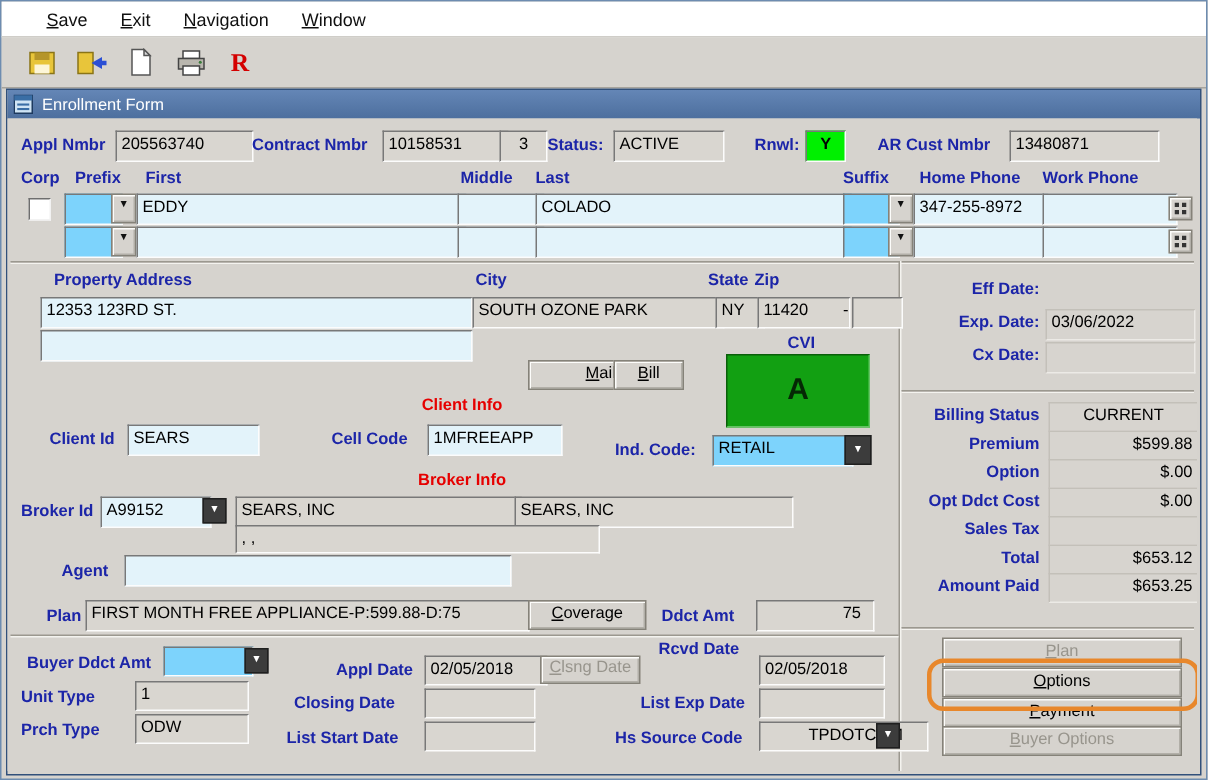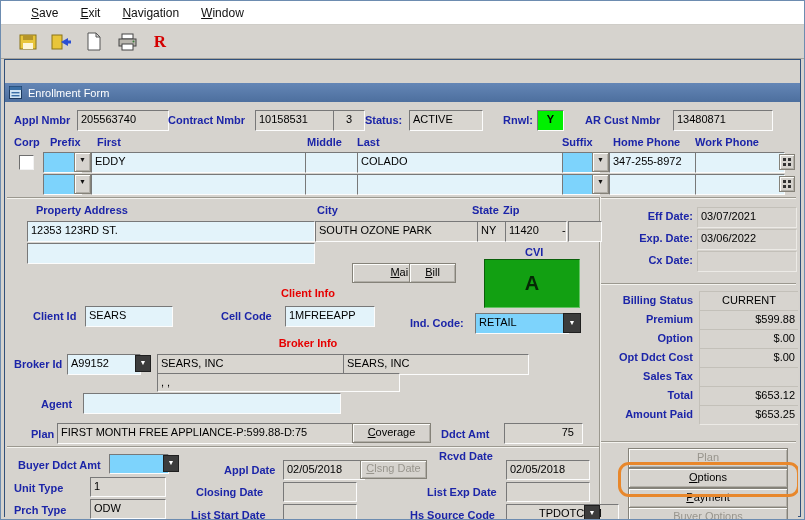--- a/index.html
+++ b/index.html
@@ -5,21 +5,21 @@
   html,body{margin:0;padding:0;}
   body{width:805px;height:520px;font-family:"Liberation Sans",sans-serif;background:#eceae6;}
   .app{position:relative;width:803px;height:518px;border:1px solid #6d8cb0;background:#d6d3ce;overflow:hidden;}
   .menubar{height:23px;background:#fff;display:flex;align-items:center;gap:22px;padding-left:30px;border-bottom:1px solid #cfcdc8;}
   .menu-item{display:inline-block;font-size:12px;color:#101010;cursor:default;}
   .menu-item::first-letter{text-decoration:underline;}
   .toolbar{height:33px;background:#d6d3ce;display:flex;align-items:center;gap:5px;padding-left:13px;border-bottom:1px solid #a6a39c;}
   .tbtn{width:26px;height:25px;display:flex;align-items:center;justify-content:center;background:transparent;border:1px solid transparent;cursor:pointer;}
   .rletter{font-size:17px;font-weight:bold;color:#d40000;font-family:"Liberation Serif",serif;}
   .mdi{position:absolute;left:3px;top:58px;width:795px;height:456px;border:1px solid #31507a;background:#d6d3ce;}
-  .titlebar{height:19px;background:linear-gradient(180deg,#6486b6,#4d6f9e);color:#fff;font-size:11px;display:flex;align-items:center;gap:6px;padding-left:4px;margin-top:23px;}
+  .titlebar{height:19px;background:linear-gradient(180deg,#6486b6,#4d6f9e);color:#fff;font-size:11px;display:flex;align-items:center;gap:6px;padding-left:4px;}
   .form{position:relative;width:793px;height:435px;background:#d6d3ce;overflow:hidden;}
   .lbl{position:absolute;font-size:11px;font-weight:bold;color:#1c25a8;white-space:nowrap;}
   .lbl.r{text-align:right;}
   .lbl.red{color:#e60000;}
   .lbl.blk{color:#000;font-weight:normal;}
   .field{position:absolute;height:18px;background:#e3f3fa;border:1px solid;border-color:#787878 #fcfcfc #fcfcfc #787878;font-size:11px;line-height:15px;color:#000;padding:1px 3px 0;white-space:nowrap;overflow:hidden;}
   .field.ro{background:#d9d6d0;}
   .field.flat{background:#d7d4cf;border-color:#c3c0b9 #eceae6 #eceae6 #c3c0b9;}
   .field.white{background:#7dd3fc;}
   .field.num{text-align:right;}
@@ -167,21 +167,20 @@
       <div class="field ro" style="left:500px;top:119px;width:54px;">11420</div>
       <span class="lbl blk" style="left:557px;top:122px;">-</span>
       <div class="field ro" style="left:563px;top:119px;width:26px;"></div>
       <div class="field" style="left:22px;top:141px;width:280px;"></div>
       <div class="btn" style="left:347px;top:161px;width:45px;padding-left:25px;">Mail</div>
       <div class="btn" style="left:404px;top:161px;width:45px;">Bill</div>
       <span class="lbl" style="left:520px;top:144px;">CVI</span>
       <div class="cvi" style="left:479px;top:157px;width:94px;height:47px;">A</div>
 
       <span class="lbl r" style="left:600px;top:108px;width:88px;">Eff Date:</span>
-      <div class="field flat" style="left:692px;top:105px;width:92px;">03/07/2021</div>
       <span class="lbl r" style="left:600px;top:130px;width:88px;">Exp. Date:</span>
       <div class="field flat" style="left:692px;top:127px;width:92px;">03/06/2022</div>
       <span class="lbl r" style="left:600px;top:152px;width:88px;">Cx Date:</span>
       <div class="field flat" style="left:692px;top:149px;width:92px;"></div>
       <div class="hline" style="left:596px;top:181px;width:195px;"></div>
 
       <span class="lbl red" style="left:253px;top:185px;width:100px;text-align:center;">Client Info</span>
       <span class="lbl" style="left:28px;top:208px;">Client Id</span>
       <div class="field" style="left:80px;top:204px;width:80px;">SEARS</div>
       <span class="lbl" style="left:216px;top:208px;">Cell Code</span>

